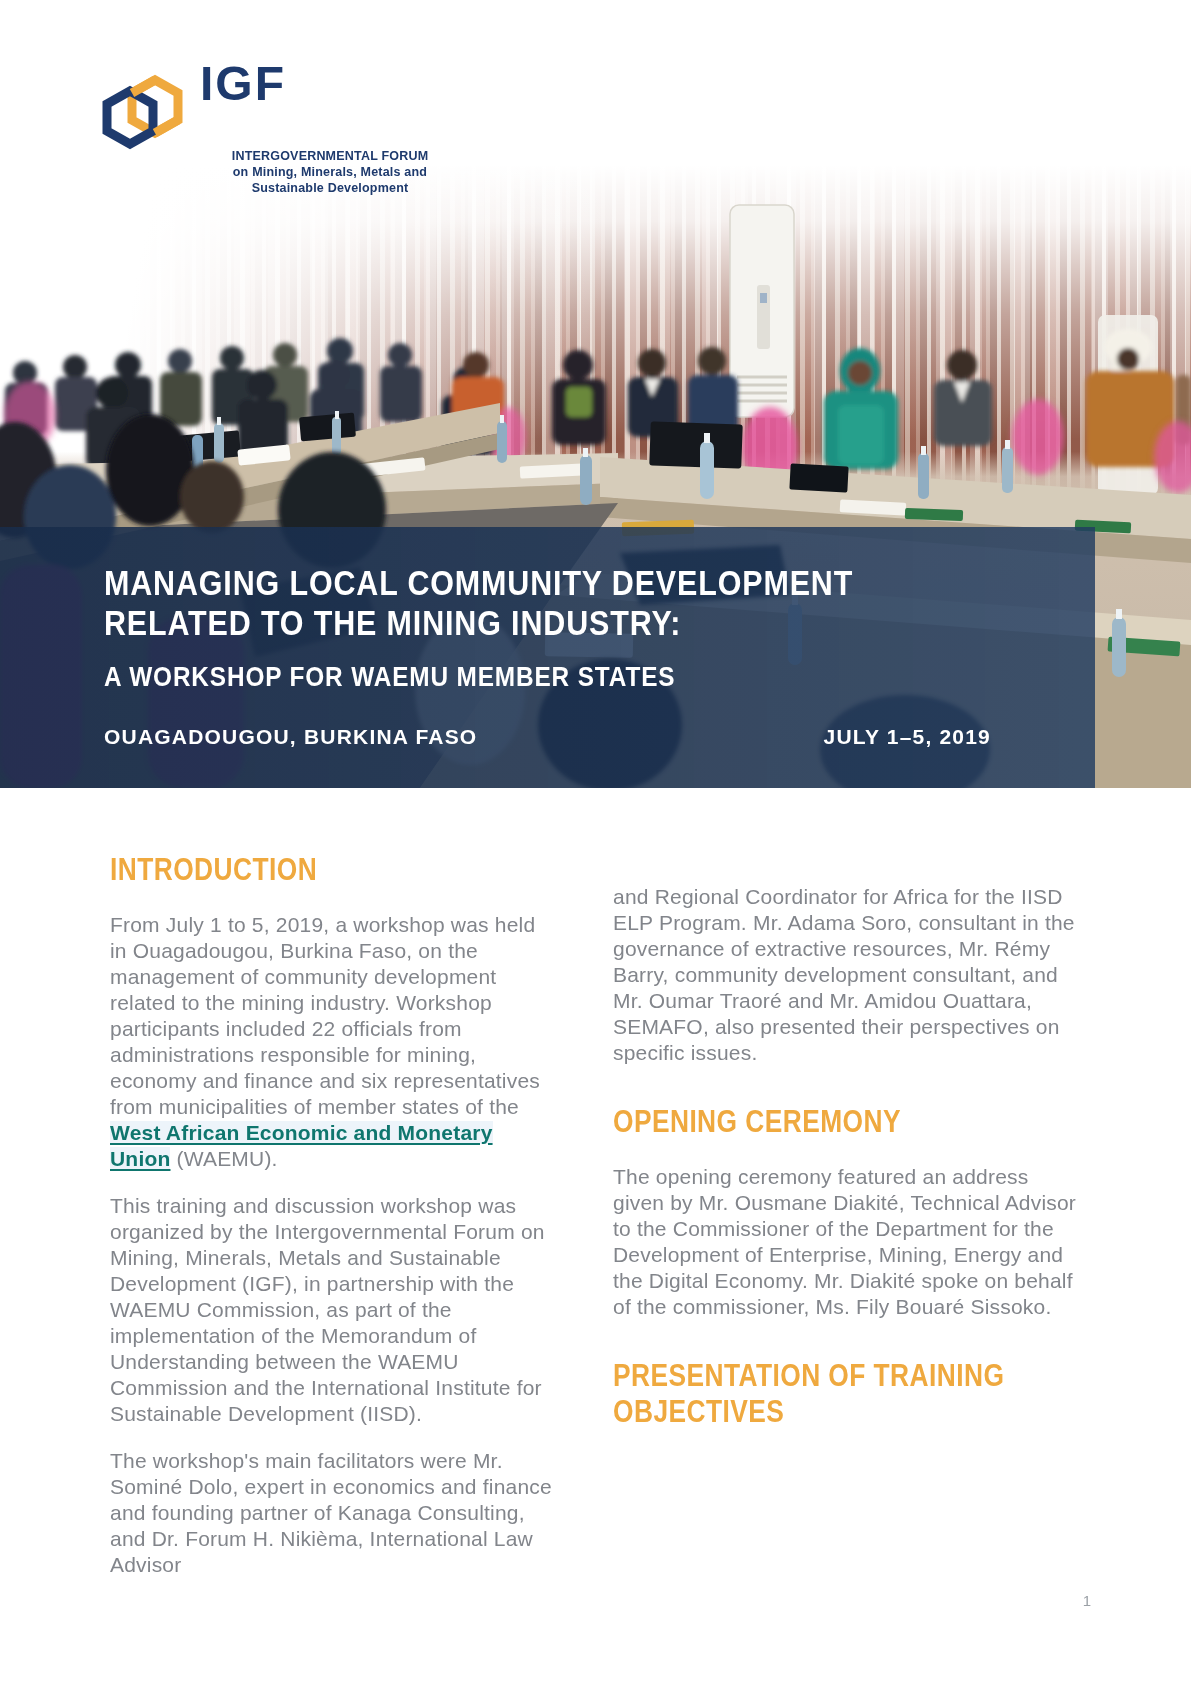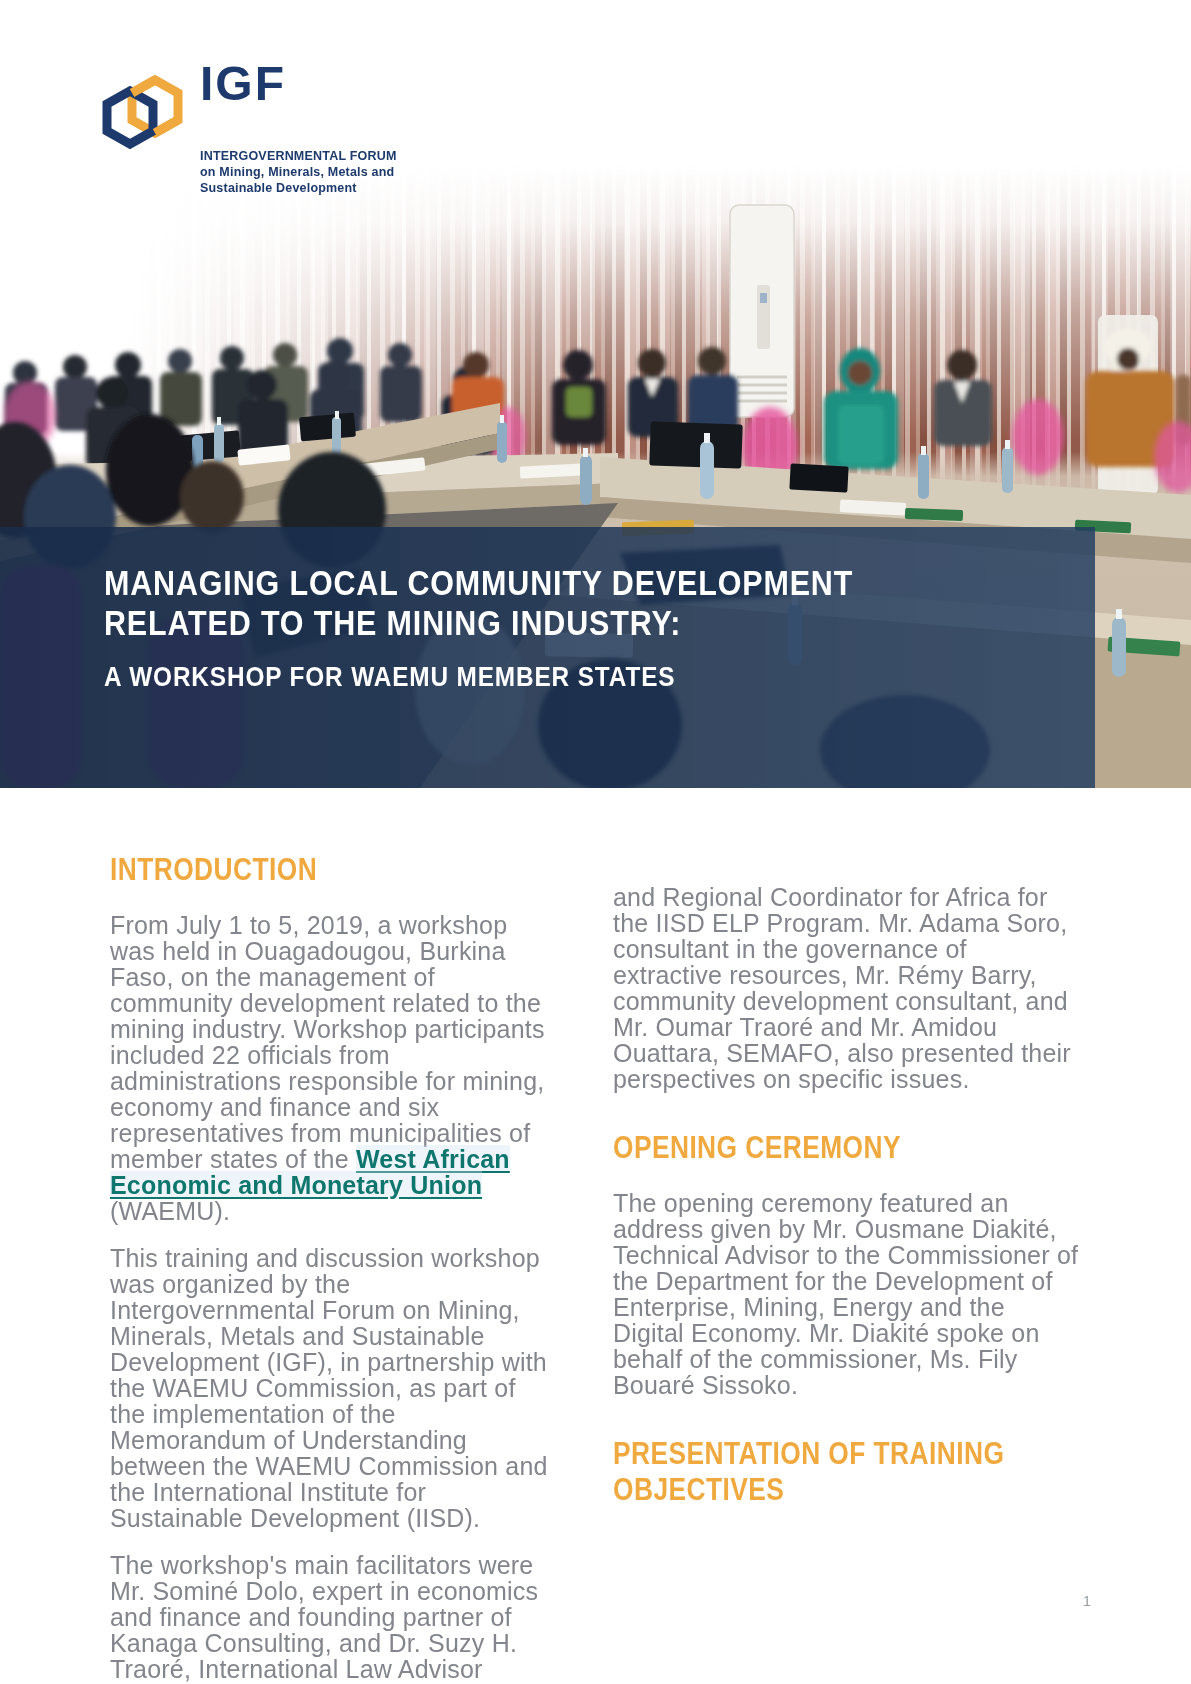--- a/index.html
+++ b/index.html
@@ -13,21 +13,21 @@
   .logo-block{position:absolute;left:100px;top:62px;z-index:30;}
   .logo-row{position:relative;height:90px;}
   .hex-icon{position:absolute;left:0;top:4px;}
   .igf-acronym{
     position:absolute;left:100px;top:-6px;
     font-size:48px;font-weight:800;color:#1E3A6D;letter-spacing:2px;
   }
   .logo-tagline{
     position:absolute;left:100px;top:86px;width:260px;
     font-size:12.5px;line-height:16px;font-weight:700;color:#1E3A6D;
-    letter-spacing:.2px;white-space:pre-line;
+    letter-spacing:.2px;white-space:pre-line;text-align:center;
   }
 
   
   .hero{position:absolute;left:0;top:165px;width:1191px;height:623px;overflow:hidden;}
   .photo-bg{
     position:absolute;inset:0;
     background-color:#b98a76;
     background:
       linear-gradient(180deg, rgba(255,255,255,0) 0 46%, rgba(214,199,183,.85) 50%, #cfc0ae 55%, #c4b6a4 100%),
       linear-gradient(100deg, #ffffff 0 12%, rgba(255,255,255,.8) 24%, rgba(255,255,255,0) 48%),
@@ -68,21 +68,21 @@
   .col-right{width:468px;padding-top:96px;}
   .section-heading{
     margin:0 0 24px 0;
     font-size:31px;line-height:36px;font-weight:800;color:#EFA93F;
     letter-spacing:.5px;white-space:pre-line;
     transform:scaleX(.85);transform-origin:left top;
   }
   .col-right .section-heading{margin-top:38px;}
   .body-p{
     margin:0 0 21px 0;
-    font-size:25px;line-height:26px;font-weight:400;color:#82858b;
+    font-size:21px;line-height:26px;font-weight:400;color:#82858b;
     letter-spacing:.2px;
   }
   .body-link{
     color:#0f766e;text-decoration:underline;text-underline-offset:3px;
     background:rgba(203,224,240,.35);cursor:pointer;font-weight:bold;
   }
 
   
   .page-number{
     position:absolute;right:100px;top:1592px;
@@ -264,29 +264,33 @@
         <rect x="0" y="400" width="82" height="223" rx="30" fill="#8c3f84" opacity=".9"></rect>
         <rect x="148" y="452" width="96" height="171" rx="34" fill="#7c3a74" opacity=".85"></rect>
         <ellipse cx="905" cy="585" rx="85" ry="55" fill="#23282e" opacity=".8"></ellipse>
       </g>
     </svg>
 
     <div class="title-band">
       <h1 class="hero-title">MANAGING LOCAL COMMUNITY DEVELOPMENT
 RELATED TO THE MINING INDUSTRY:</h1>
       <h2 class="hero-subtitle">A WORKSHOP FOR WAEMU MEMBER STATES</h2>
+      <div class="hero-meta">
+        <span>OUAGADOUGOU, BURKINA FASO</span>
+        <span>JULY 1–5, 2019</span>
+      </div>
     </div>
   </div>
 
   <main class="columns">
     <section class="col-left">
       <h3 class="section-heading">INTRODUCTION</h3>
       <p class="body-p"><span>From July 1 to 5, 2019, a workshop was held in Ouagadougou, Burkina Faso, on the management of community development related to the mining industry. Workshop participants included 22 officials from administrations responsible for mining, economy and finance and six representatives from municipalities of member states of the </span><a class="body-link">West African Economic and Monetary Union</a><span> (WAEMU).</span></p>
       <p class="body-p">This training and discussion workshop was organized by the Intergovernmental Forum on Mining, Minerals, Metals and Sustainable Development (IGF), in partnership with the WAEMU Commission, as part of the implementation of the Memorandum of Understanding between the WAEMU Commission and the International Institute for Sustainable Development (IISD).</p>
-      <p class="body-p">The workshop's main facilitators were Mr. Sominé Dolo, expert in economics and finance and founding partner of Kanaga Consulting, and Dr. Suzy H. Traoré, International Law Advisor</p>
+      <p class="body-p">The workshop's main facilitators were Mr. Sominé Dolo, expert in economics and finance and founding partner of Kanaga Consulting, and Dr. Forum H. Nikièma, International Law Advisor</p>
     </section>
 
     <section class="col-right">
       <p class="body-p">and Regional Coordinator for Africa for the IISD ELP Program. Mr. Adama Soro, consultant in the governance of extractive resources, Mr. Rémy Barry, community development consultant, and Mr. Oumar Traoré and Mr. Amidou Ouattara, SEMAFO, also presented their perspectives on specific issues.</p>
       <h3 class="section-heading">OPENING CEREMONY</h3>
       <p class="body-p">The opening ceremony featured an address given by Mr. Ousmane Diakité, Technical Advisor to the Commissioner of the Department for the Development of Enterprise, Mining, Energy and the Digital Economy. Mr. Diakité spoke on behalf of the commissioner, Ms. Fily Bouaré Sissoko.</p>
       <h3 class="section-heading">PRESENTATION OF TRAINING
 OBJECTIVES</h3>
     </section>
   </main>

